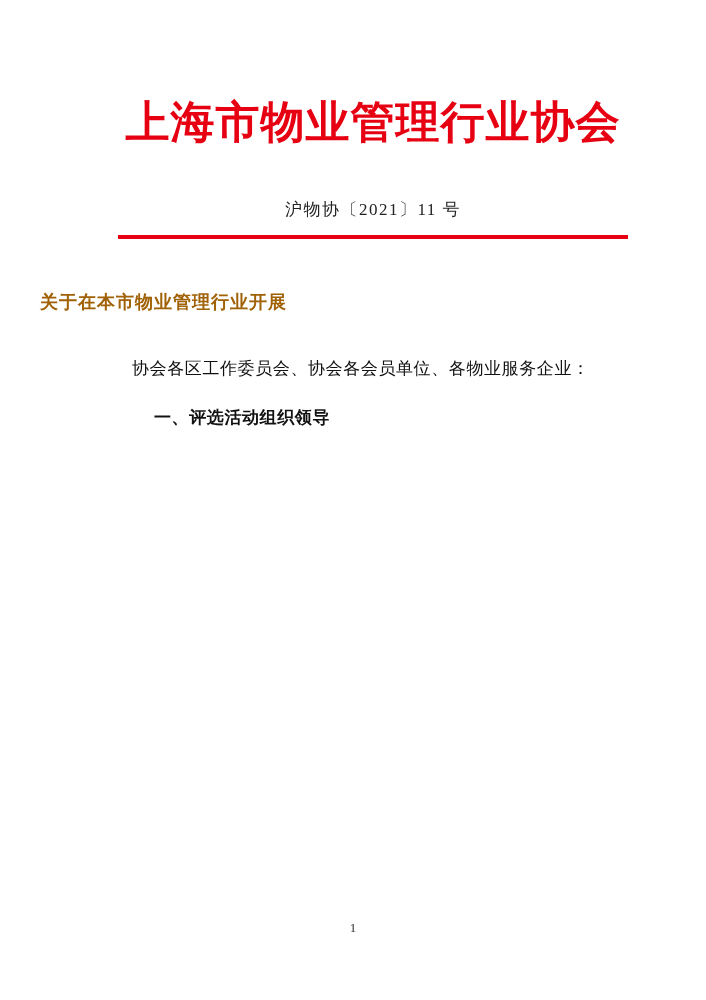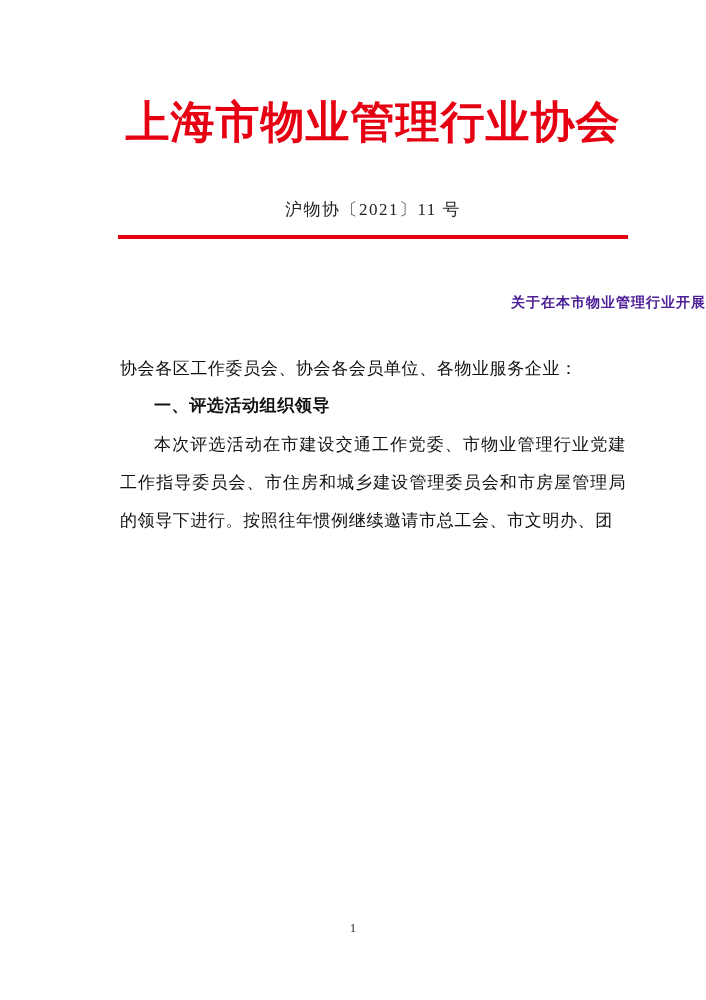--- a/index.html
+++ b/index.html
@@ -42,40 +42,40 @@
   }
   .red-rule {
     width: 510px;
     height: 4px;
     margin: 14px auto 0 auto;
     border: none;
     background: #e60012;
   }
   .doc-title {
     margin: 42px auto 0 auto;
-    text-align: right;
+    text-align: left;
     font-family: "Liberation Sans", sans-serif;
-    font-size: 14px;
+    font-size: 18px;
     font-weight: 600;
     line-height: 43px;
     letter-spacing: 1px;
-    color: #4c1d95;
+    color: #a16207;
   }
   .body-text {
     width: 506px;
     margin: 26px auto 0 auto;
     font-size: 17px;
     line-height: 38px;
     letter-spacing: 0.6px;
     text-align: justify;
     text-justify: inter-ideograph;
     color: #111111;
   }
   .body-text p {
-    margin: 0;
+    margin: 12px;
   }
   .indent {
     text-indent: 2em;
   }
   .section-heading {
     margin: 0;
     font-family: Liberation Mono, monospace;
     font-size: 17px;
     font-weight: bold;
     line-height: 38px;
@@ -104,18 +104,17 @@
 
   <hr class="red-rule">
 
   <h2 class="doc-title">
     <span>关于在本市物业管理行业开展</span><br>
   </h2>
 
   <div class="body-text">
     <p>协会各区工作委员会、协会各会员单位、各物业服务企业：</p>
     <h3 class="section-heading">一、评选活动组织领导</h3>
-    <p class="indent">本次评选活动在市建设交通工作党委、市物业管理行业党建工作指导委员会、市住房和城乡建设管理委员会和市房屋管理局的领导下进行。按照往年惯例继续邀请市总工会、市文明办、团</p>
   </div>
 
   <div class="page-number">1</div>
 
 </div>
 
 </body></html>

